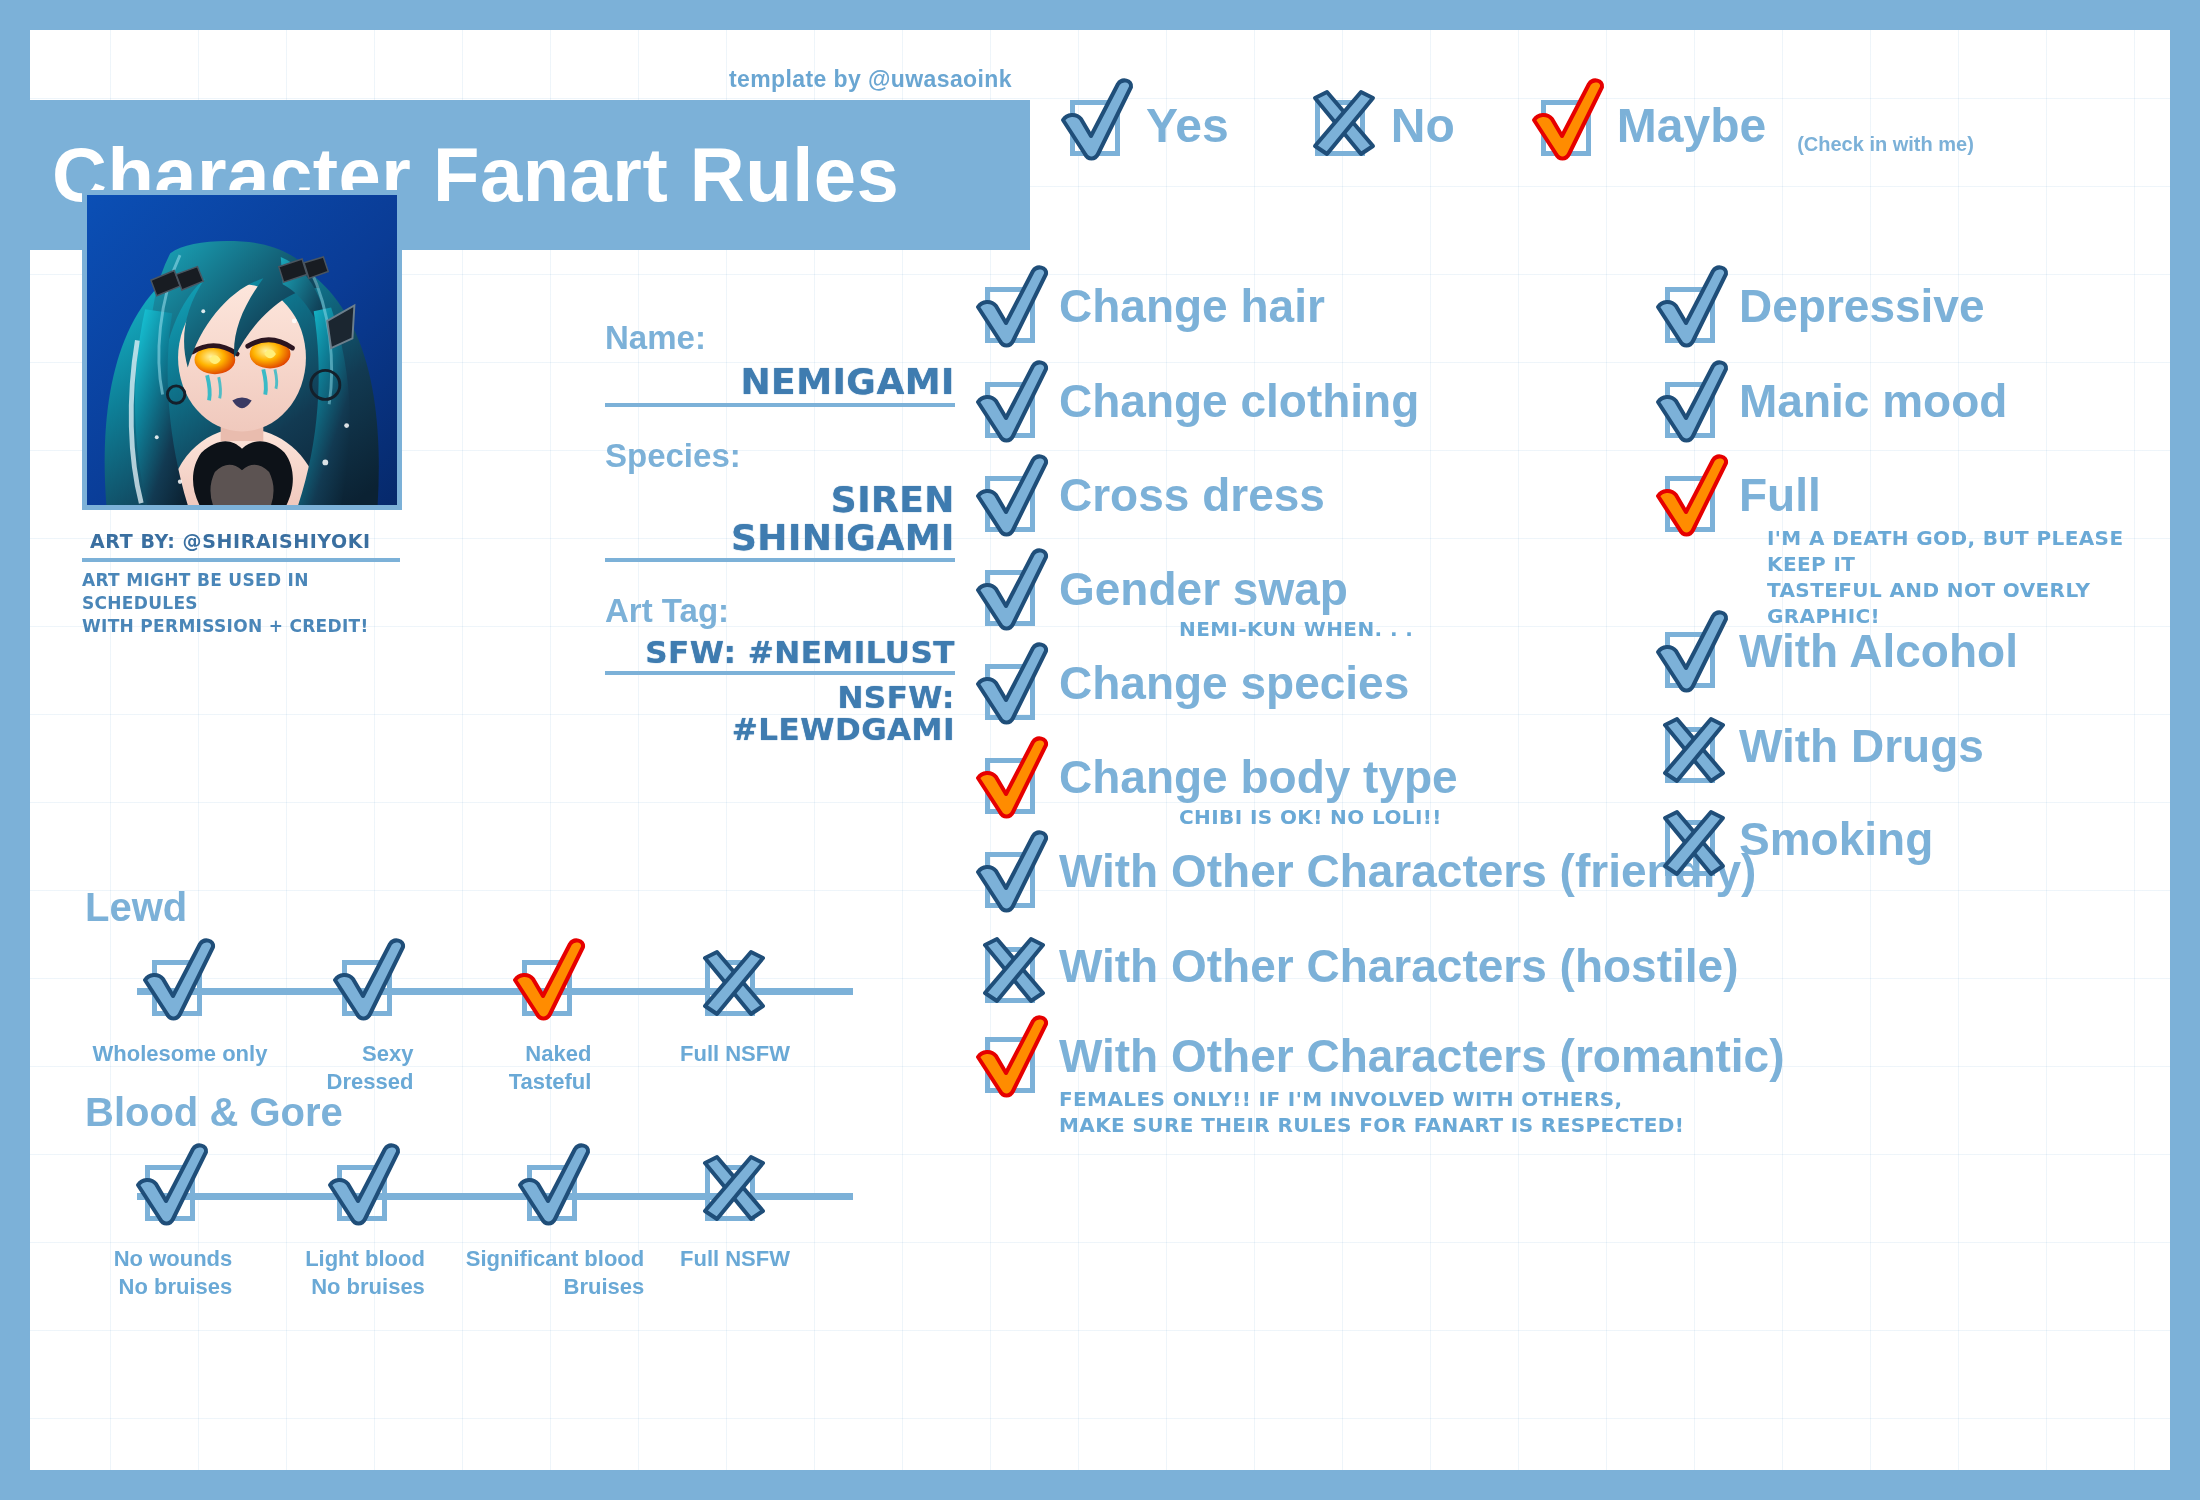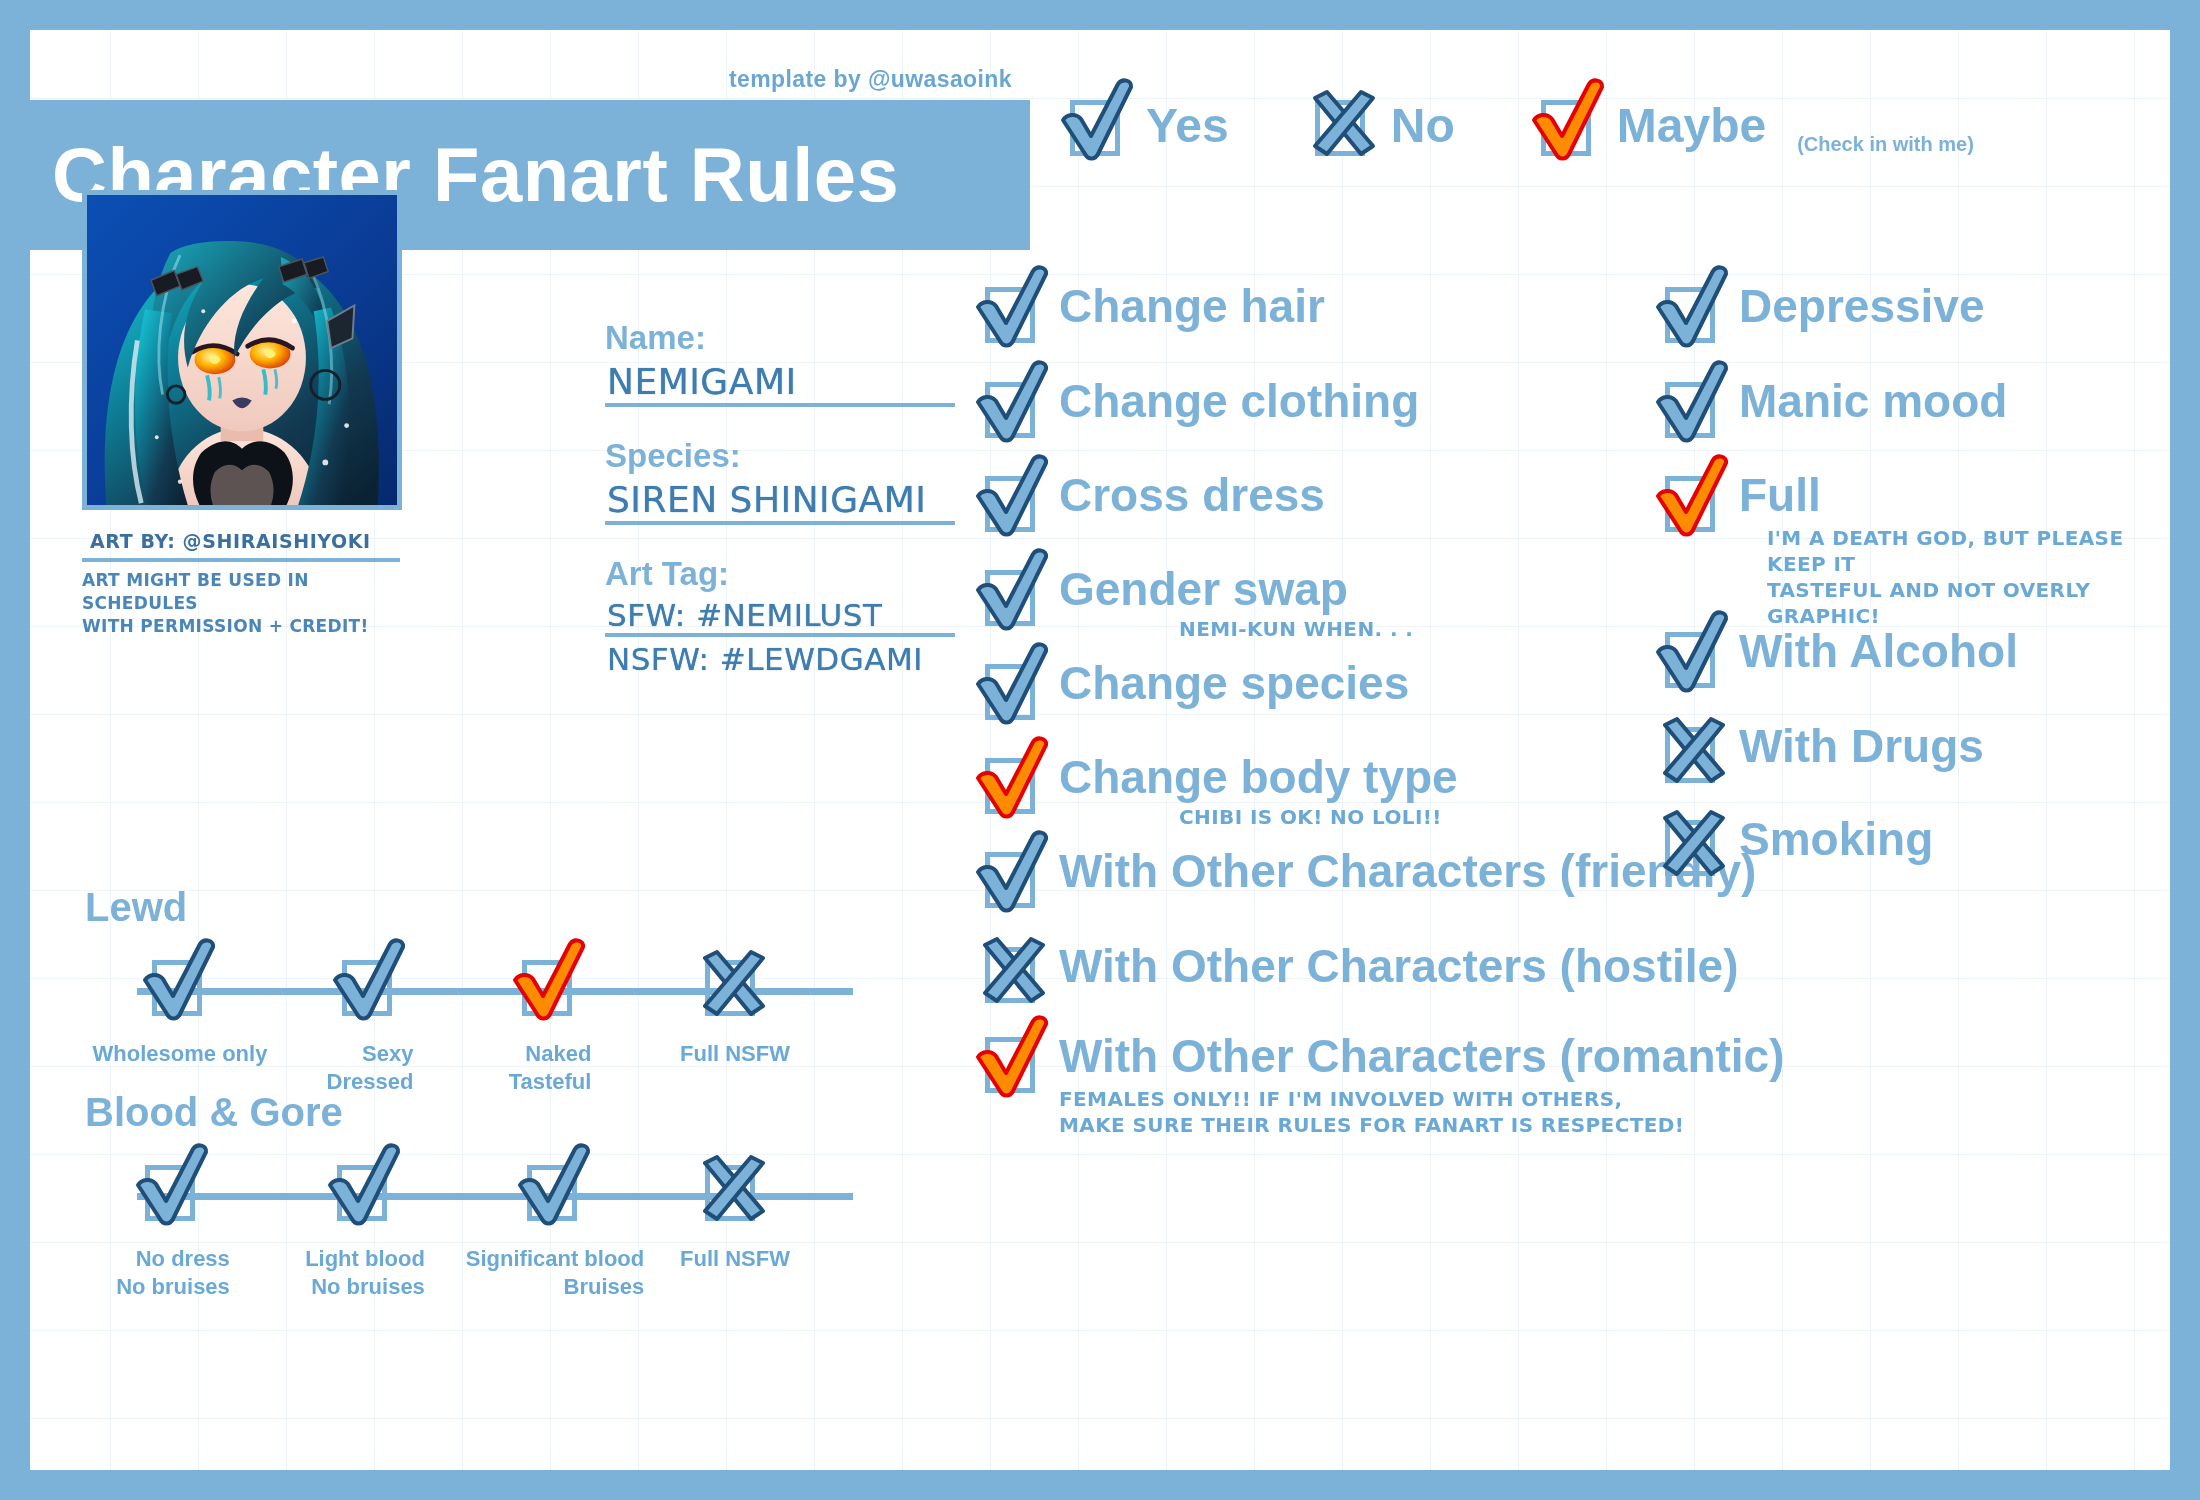--- a/index.html
+++ b/index.html
@@ -82,23 +82,23 @@
   #artby-line1 { font-size: 19px; letter-spacing: .6px; color:#3a6fa0; font-weight:bold;
                  font-family:"DejaVu Sans", sans-serif;margin-left:8px; }
   #artby-rule { height: 4px; background: #7cb1d8; margin: 6px 0 7px 0; width: 318px; }
   #artby-note { font-size: 17px; line-height: 1.35; color: #4a86b8; font-weight: bold;
                 font-family:"DejaVu Sans", sans-serif; letter-spacing:.3px; }
 
   
   #fields { position: absolute; left: 575px; top: 285px; width: 350px; }
   .field-label { color: #7cb1d8; font-size: 33px; font-weight: bold; margin-top: 4px; }
   .field-value {
-    color: #3f7cb0; font-size: 36px; font-weight: normal;
+    color: #3f7cb0; font-size: 36px; font-weight: bold;
     font-family: "DejaVu Sans", sans-serif;
-    letter-spacing: .5px; text-align: left;
+    letter-spacing: .5px; text-align: right;
     padding: 6px 0 2px 2px; line-height: 1.05;
     text-shadow: 0 0 1px #3f7cb0;
   }
   .field-rule { height: 4px; background: #7cb1d8; width: 100%; }
   .gap { height: 26px; }
   #arttag-val1, #arttag-val2 { font-size: 31px; }
 
   
   .scale-block { position: absolute; left: 55px; width: 820px; }
   .scale-title { color: #7cb1d8; font-size: 40px; font-weight: bold; margin-bottom: 6px; }
@@ -364,21 +364,21 @@
       <span class="mark scale-node" style="left:648px">
           <span class="box"></span>
           <svg viewBox="0 0 76 76" xmlns="http://www.w3.org/2000/svg">
             <path d="M10 10 L22 4 L68 58 L56 66 Z" fill="#7cb1d8" stroke="#1f4e79" stroke-width="4" stroke-linejoin="round"></path>
             <path d="M68 10 L56 4 L10 58 L22 66 Z" fill="#7cb1d8" stroke="#1f4e79" stroke-width="4" stroke-linejoin="round"></path>
           </svg>
         </span>
     </div>
     <div class="scale-labels">
       <div class="scale-lab" style="left:88px">
-        <div>No dress</div>
+        <div>No wounds</div>
         <div>No bruises</div>
       </div>
       <div class="scale-lab" style="left:280px">
         <div>Light blood</div>
         <div>No bruises</div>
       </div>
       <div class="scale-lab" style="left:470px">
         <div>Significant blood</div>
         <div>Bruises</div>
       </div>

